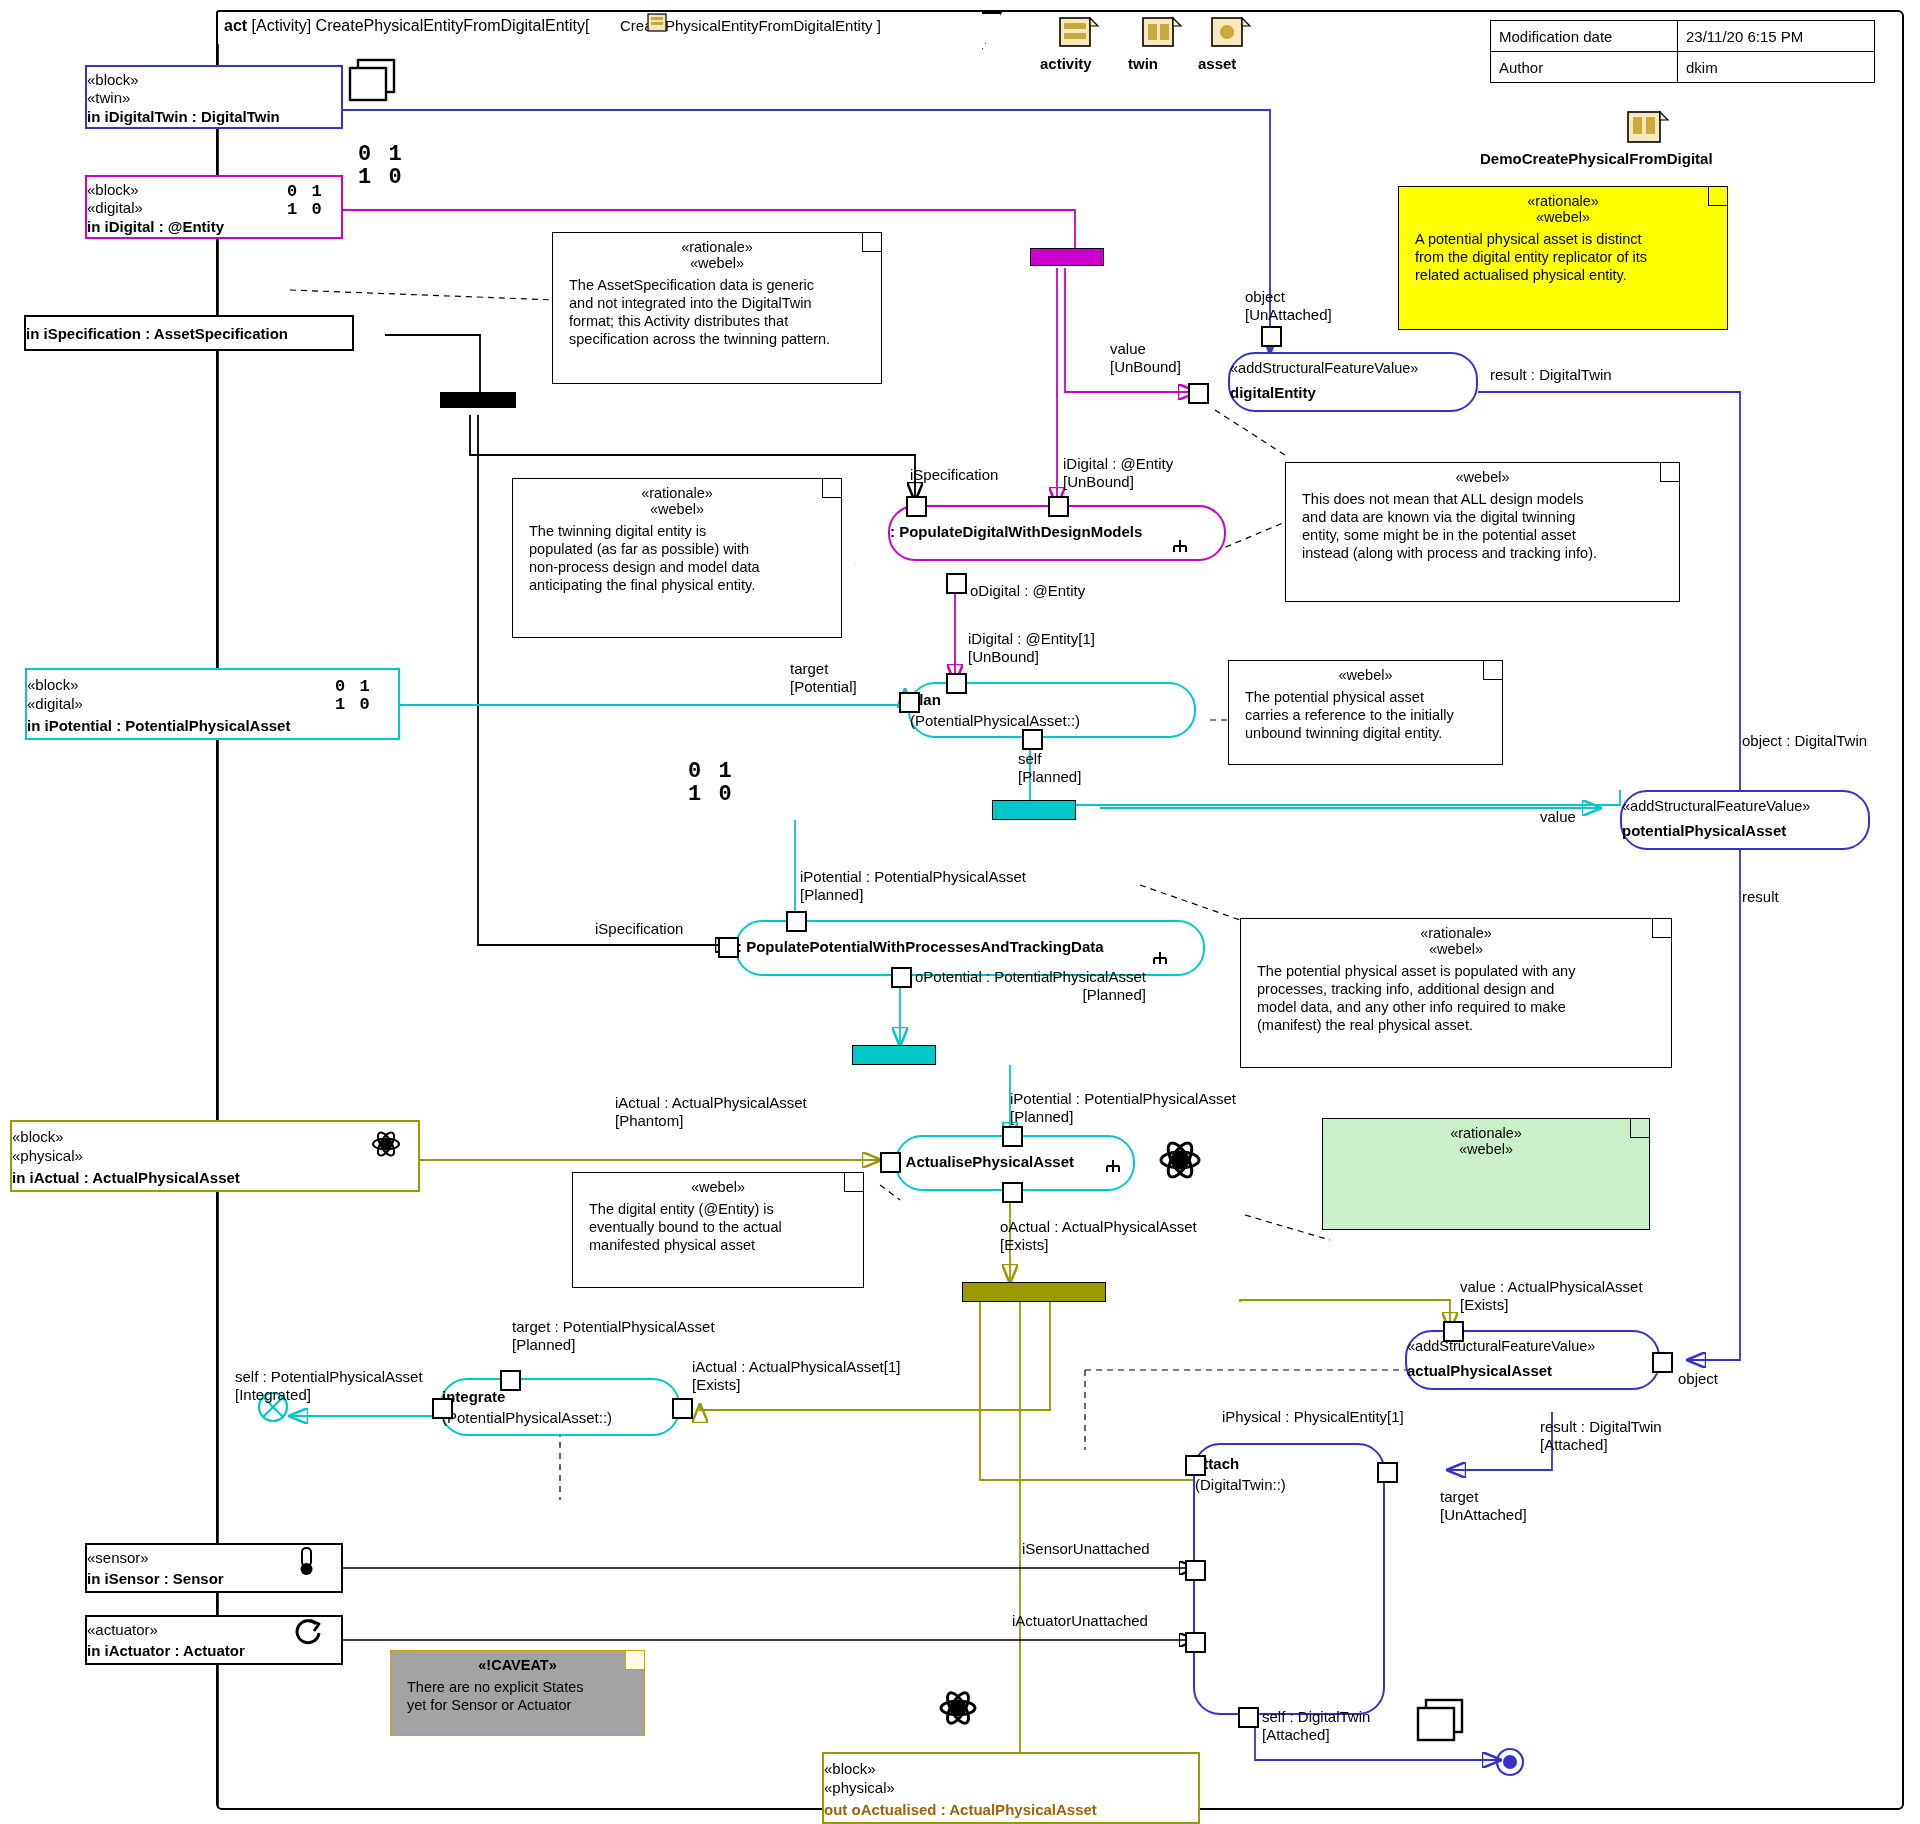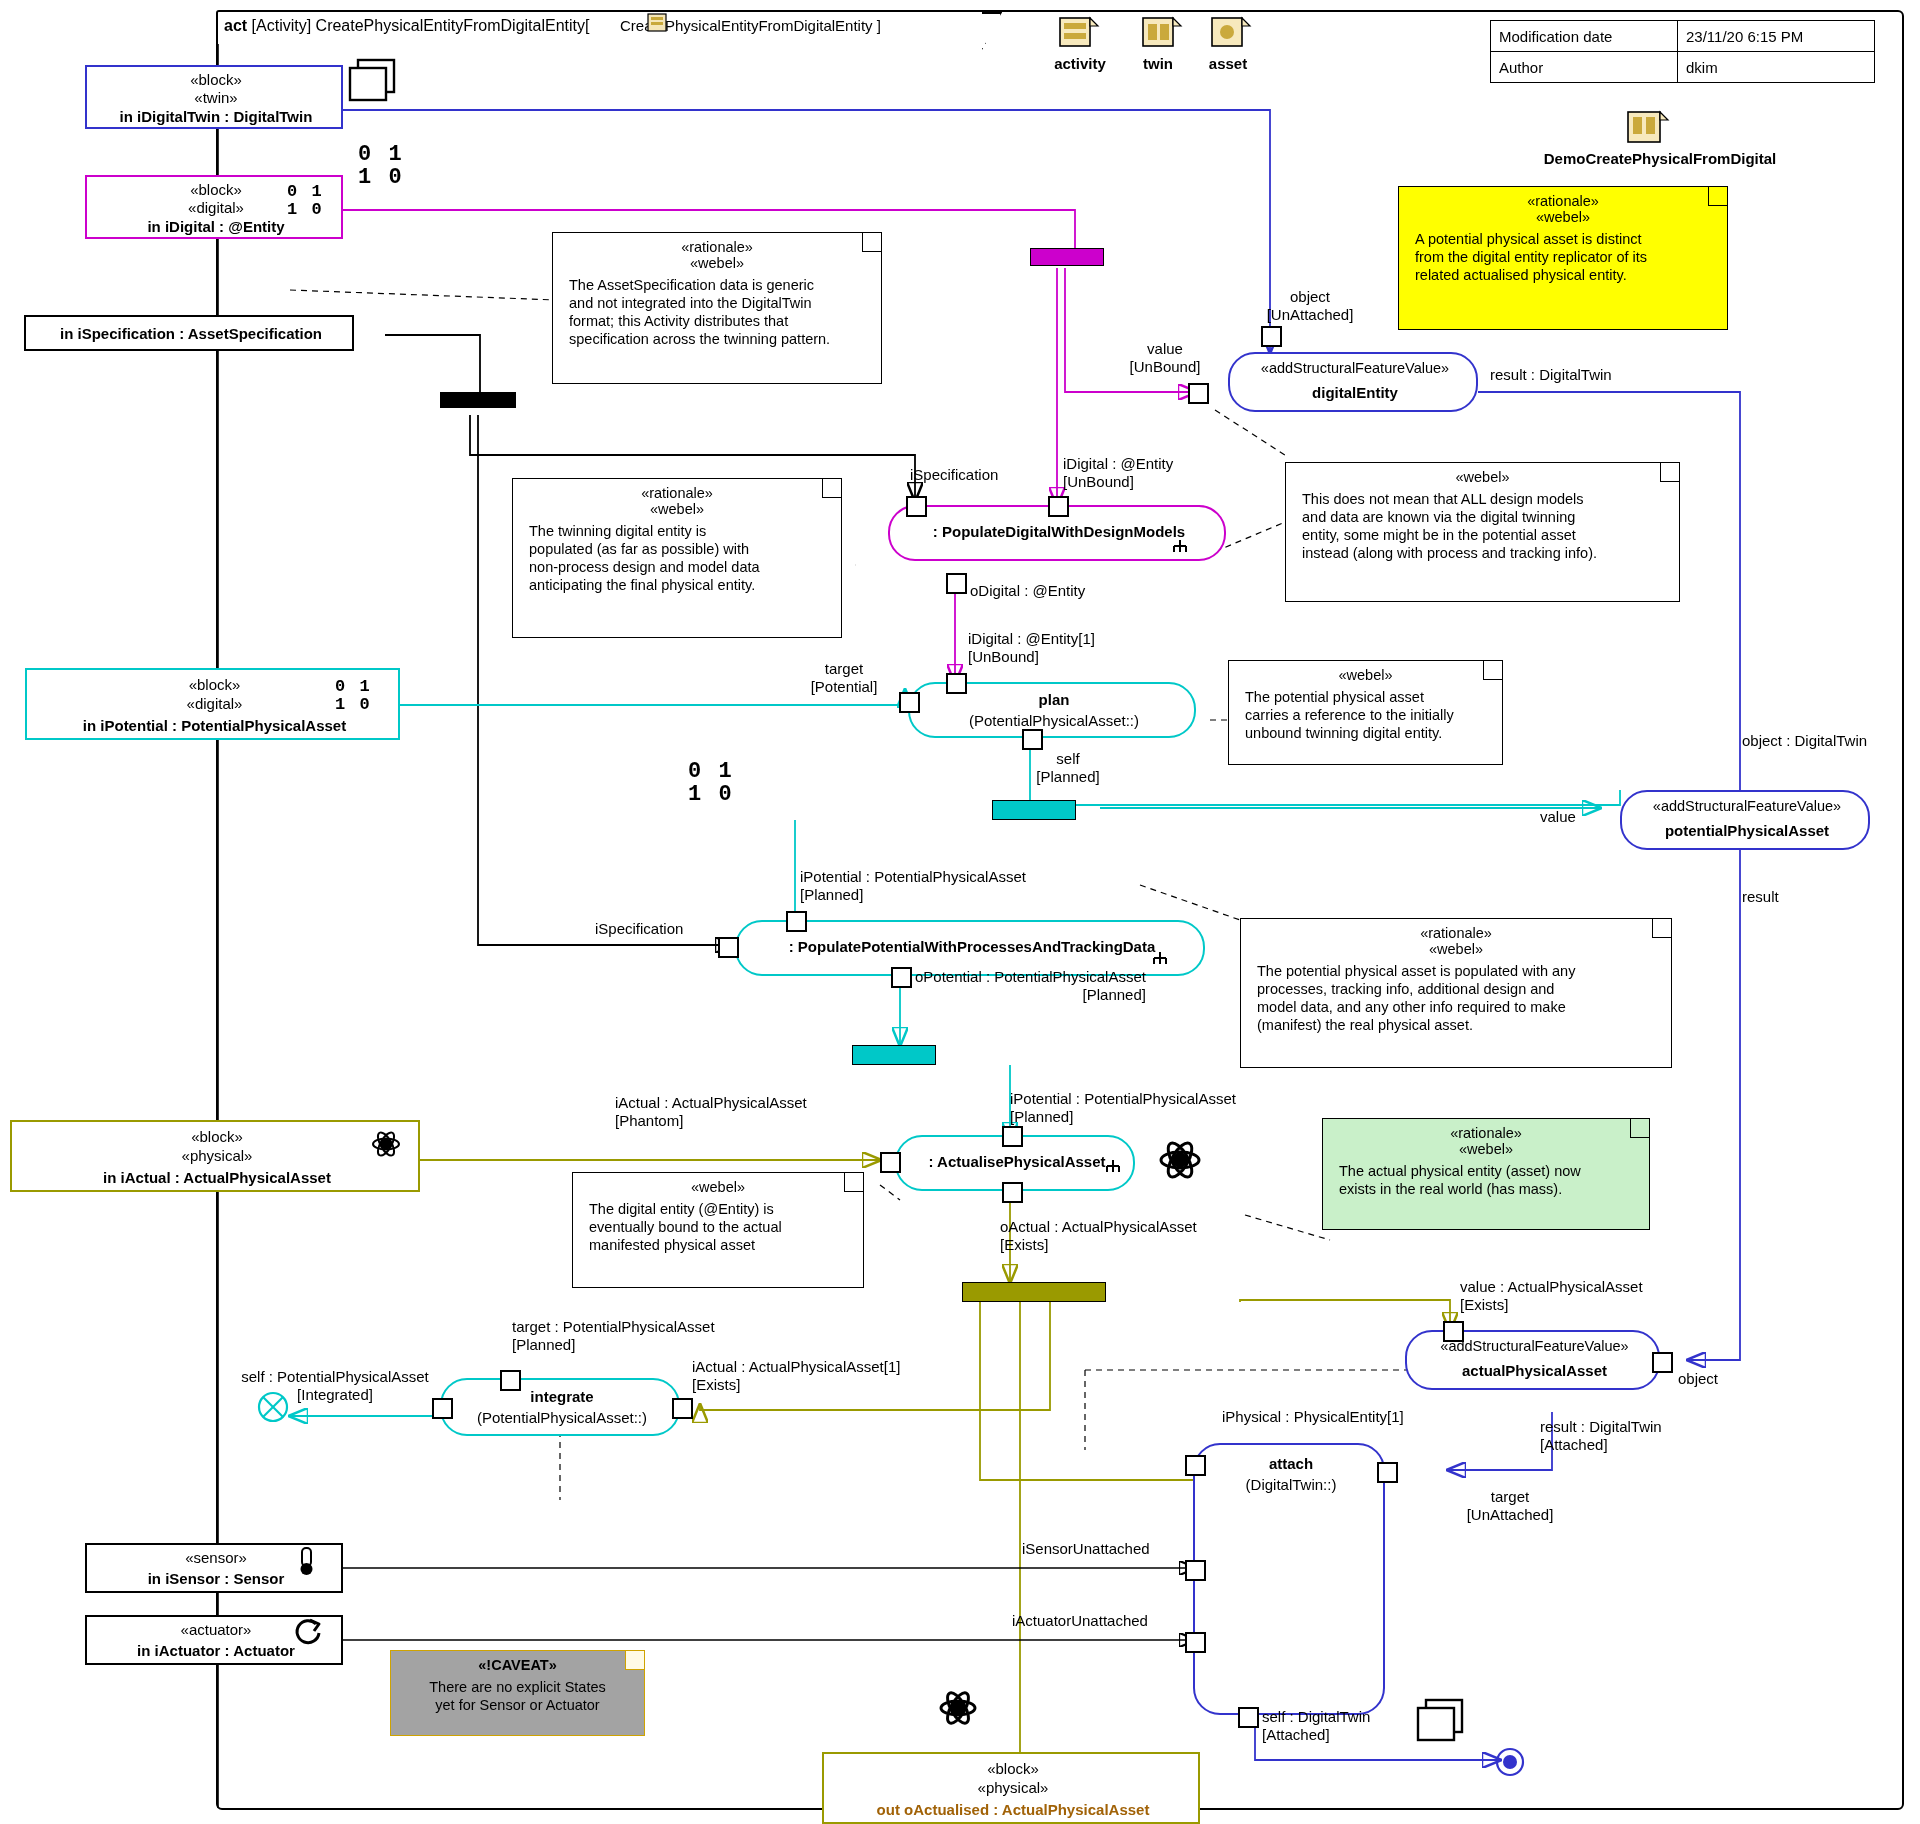--- a/index.html
+++ b/index.html
@@ -1,20 +1,20 @@
 <!DOCTYPE html>
 <html><head>
 <meta charset="utf-8">
 <style>
   html,body{margin:0;padding:0;background:#fff;}
   body{width:1920px;height:1824px;position:relative;font-family:"Liberation Sans",sans-serif;}
   #root{position:absolute;left:0;top:0;width:1920px;height:1824px;}
   .abs{position:absolute;box-sizing:border-box;}
   .lbl{position:absolute;font-size:15px;color:#000;white-space:pre;line-height:1.18;}
-  .ctr{text-align:center;}
+  .ctr{}
   .b{font-weight:bold;}
   
   #frame{left:216px;top:10px;width:1688px;height:1800px;border:2px solid #000;border-radius:4px;}
   #frametab{left:216px;top:10px;width:770px;height:34px;border:2px solid #000;border-bottom:none;
             background:#fff;border-radius:3px 3px 0 0;}
   #frametab:after{content:"";position:absolute;right:-18px;top:0;width:18px;height:34px;
             border:2px solid #000;border-left:none;background:#fff;
             clip-path:polygon(0 0,100% 0,0 100%);}
   .frametxt{left:224px;top:17px;font-size:16px;}
   
@@ -448,22 +448,20 @@
     <div class="stereo">«webel»</div>
     <div class="notetxt">A potential physical asset is distinct
 from the digital entity replicator of its
 related actualised physical entity.</div>
   </div>
 
   <div class="note" style="left:1322px;top:1118px;width:328px;height:112px;background:#c9f0c9;">
     <div class="fold" style="background:#c9f0c9;"></div>
     <div class="stereo" style="margin-top:6px;">«rationale»</div>
     <div class="stereo">«webel»</div>
-    <div class="notetxt">The actual physical entity (asset) now
-exists in the real world (has mass).</div>
   </div>
 
   <div class="note" style="left:390px;top:1650px;width:255px;height:86px;background:#a3a3a3;border-color:#cfa300;">
     <div class="fold" style="background:#fffbe6;border-color:#cfa300;"></div>
     <div class="stereo b" style="margin-top:6px;">«!CAVEAT»</div>
     <div class="notetxt ctr">There are no explicit States
 yet for Sensor or Actuator</div>
   </div>
 
   <div class="lbl ctr" style="left:1245px;top:288px;width:130px;">object

